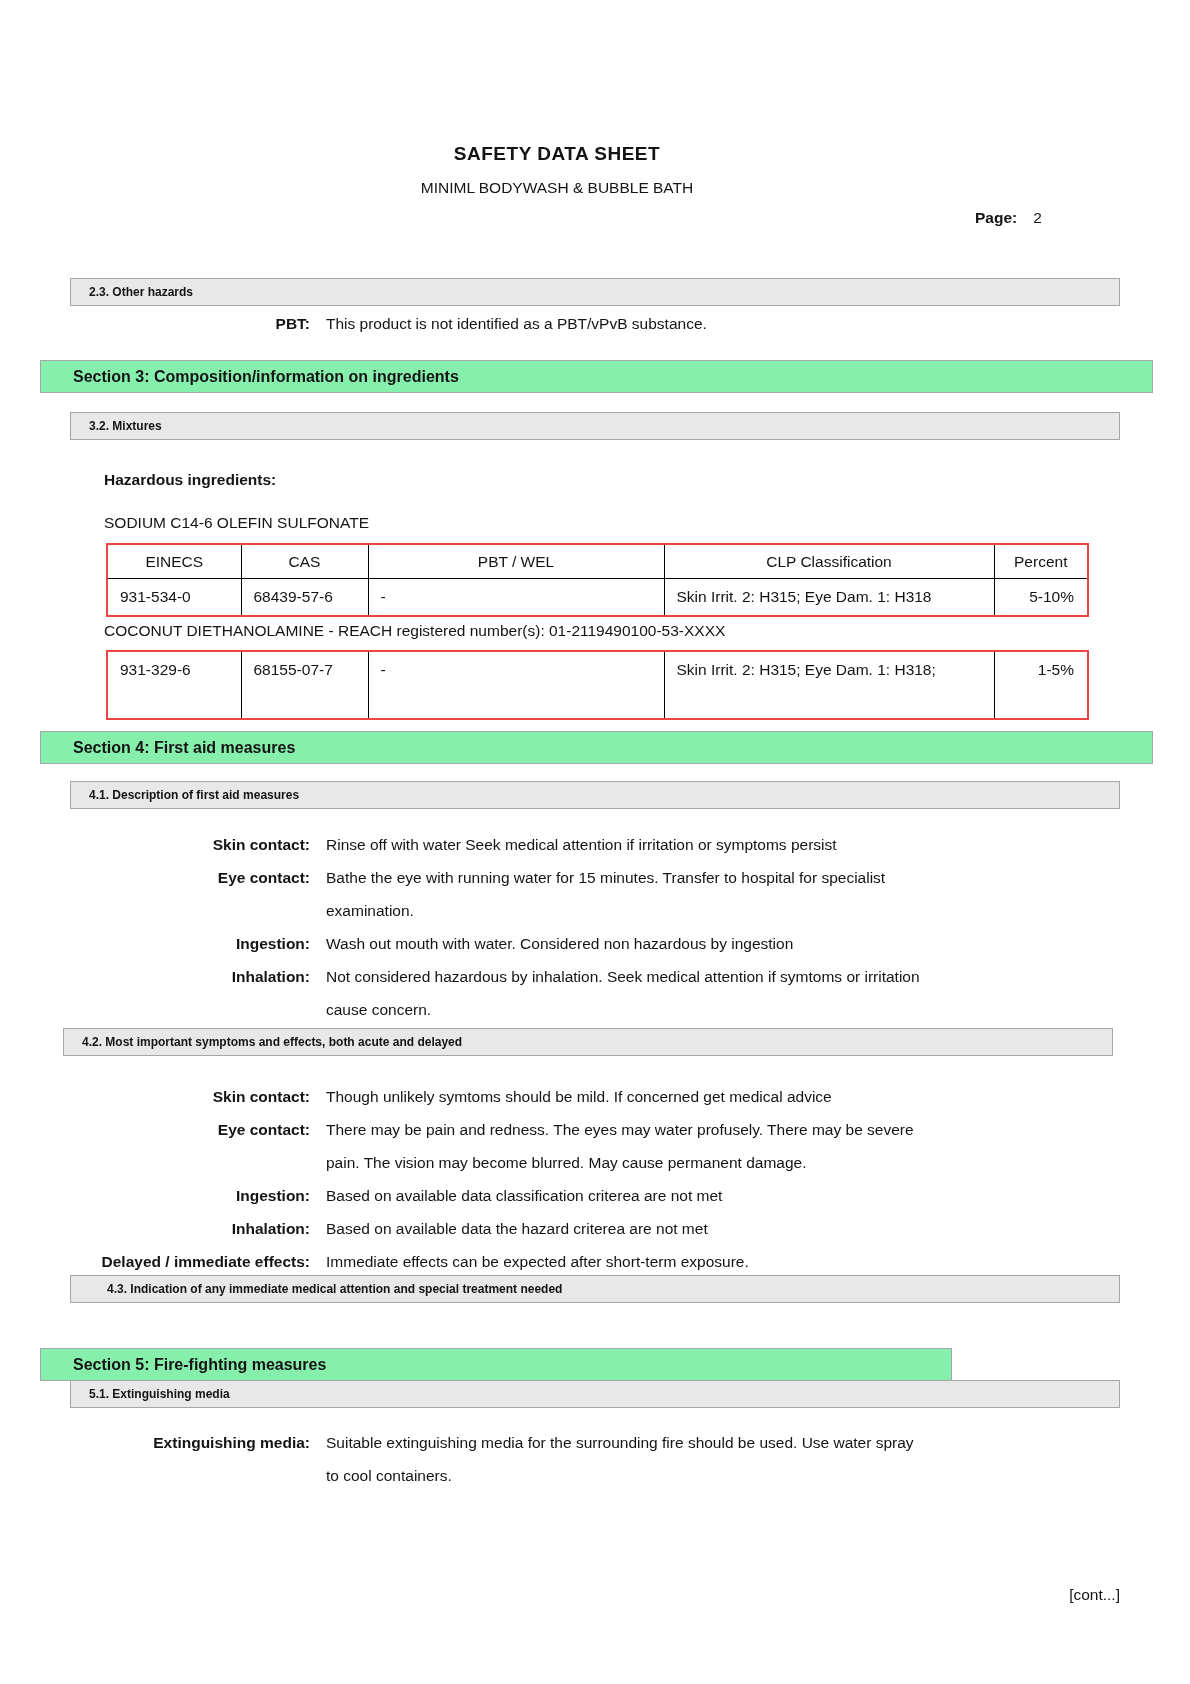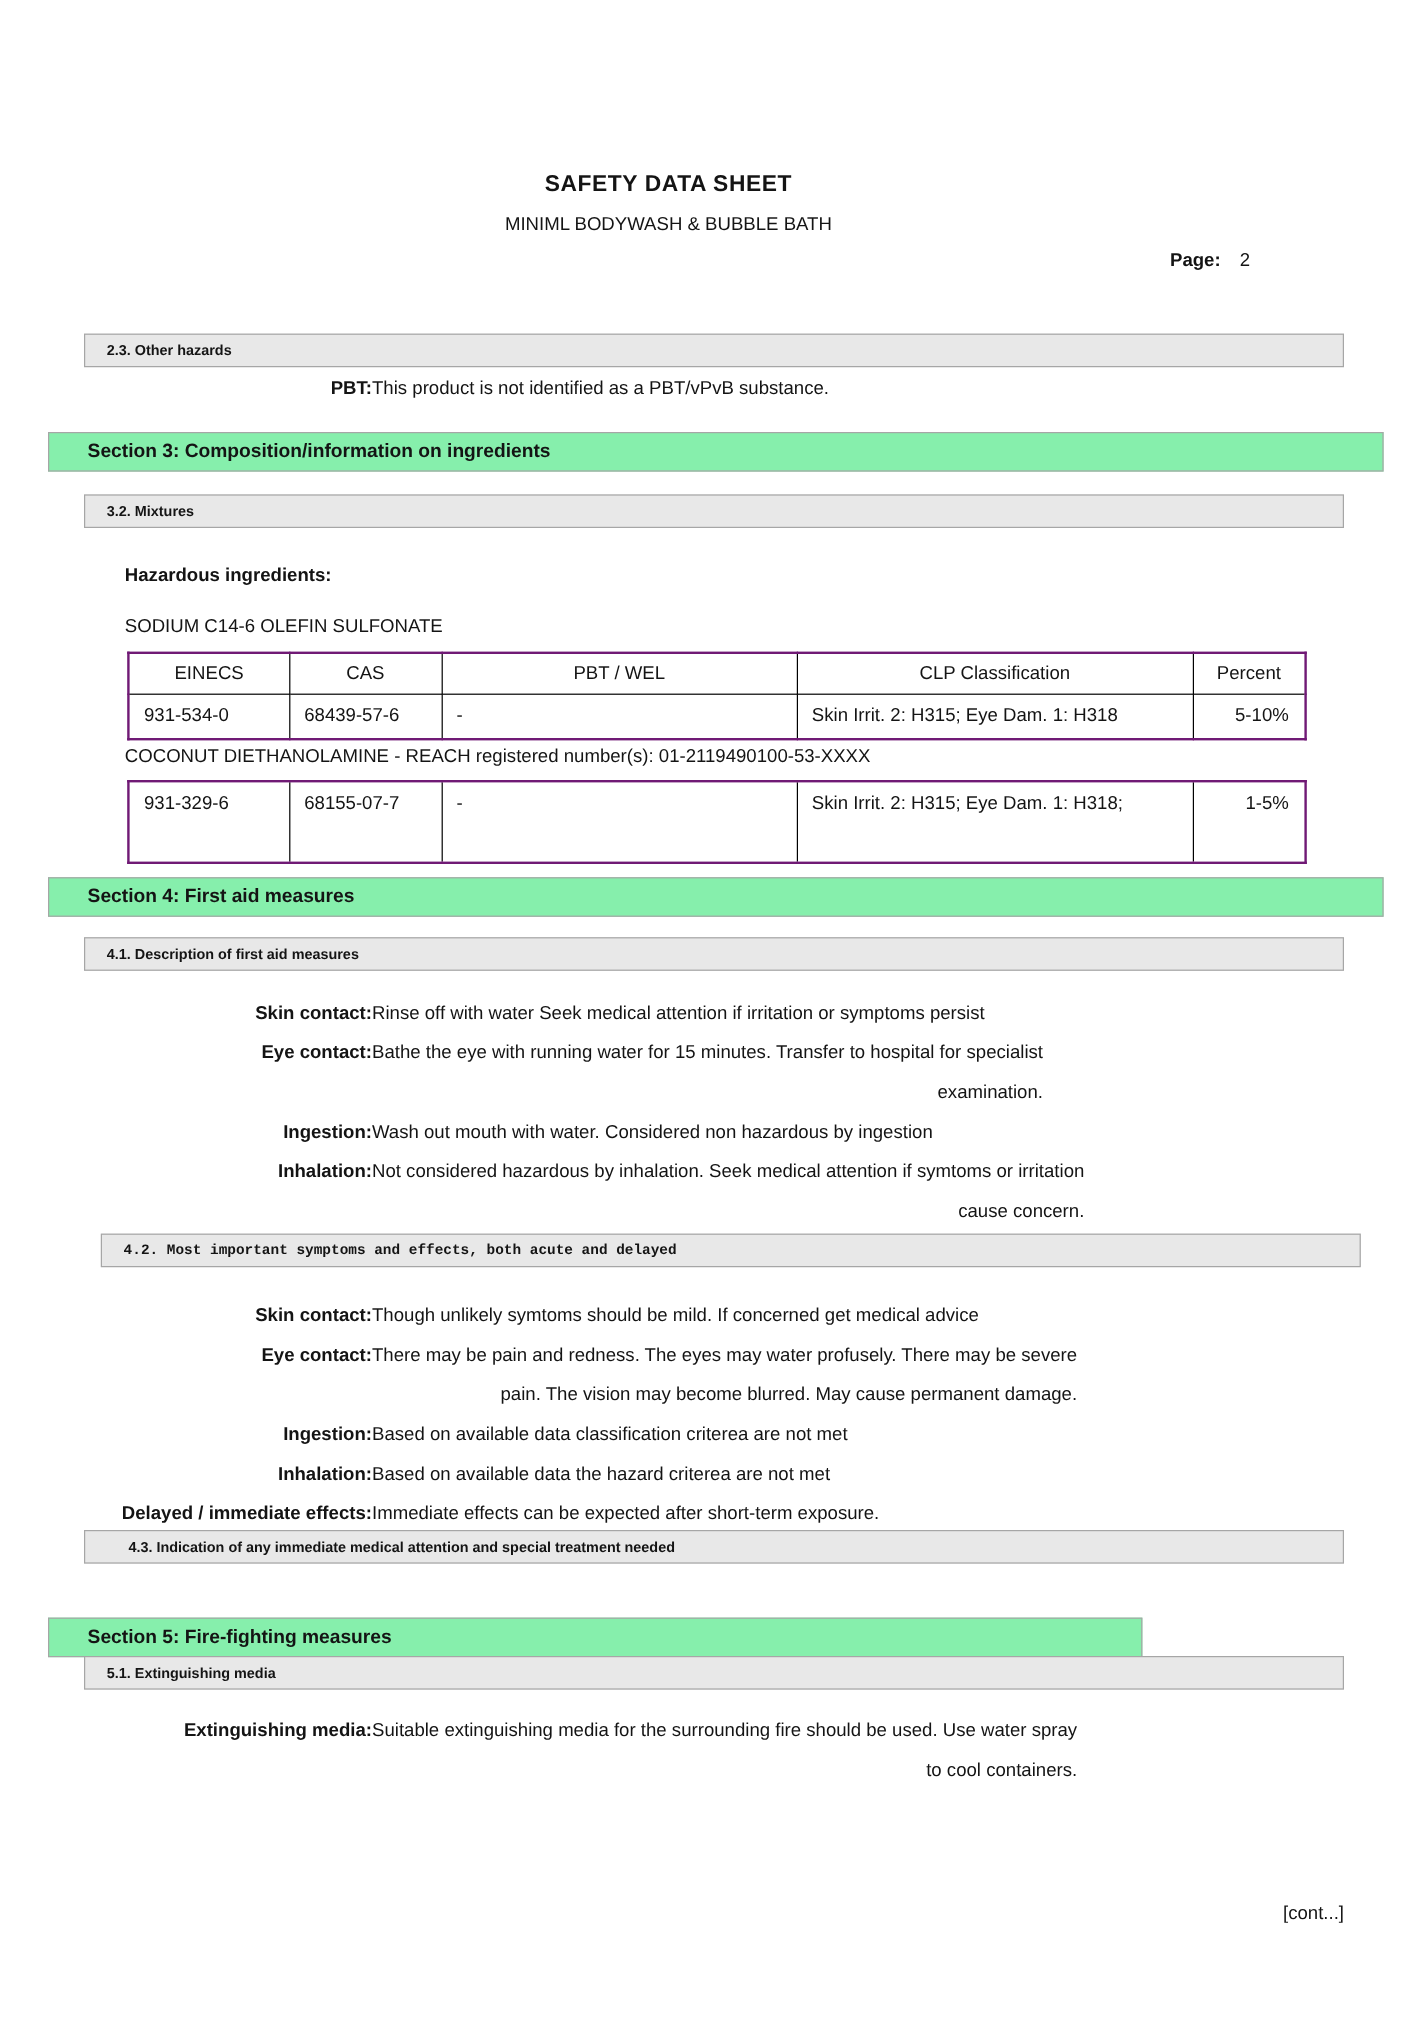--- a/index.html
+++ b/index.html
@@ -29,41 +29,41 @@
     background:#e8e8e8;border:1px solid #a6a6a6;
     display:flex;align-items:center;
     font-size:12px;font-weight:bold;
     padding-left:18px;box-sizing:border-box;
   }
   #b23{left:70px;top:278px;width:1050px;height:28px;}
   #b3 {left:40px;top:360px;width:1113px;height:33px;}
   #b32{left:70px;top:412px;width:1050px;height:28px;}
   #b4 {left:40px;top:731px;width:1113px;height:33px;}
   #b41{left:70px;top:781px;width:1050px;height:28px;}
-  #b42{left:84px;top:1028px;width:1050px;height:28px;font-family:Liberation Mono, monospace;}
+  #b42{left:63px;top:1028px;width:1050px;height:28px;}
   #b43{left:70px;top:1275px;width:1050px;height:28px;padding-left:36px;}
   #b5 {left:40px;top:1330px;width:912px;height:33px;margin-top:18px;}
   #b51{left:70px;top:1380px;width:1050px;height:28px;}
 
   .kv-block{left:40px;font-size:15.5px;line-height:33px;}
   #pbt-row{top:307px;}
   #rows41{top:828px;}
   #rows42{top:1080px;}
   #rows51{top:1426px;}
   .kv-row{display:flex;}
   .kv-label{width:270px;text-align:right;font-weight:bold;flex:none;white-space:nowrap;}
-  .kv-value{text-align:right;}
+  .kv-value{margin-left:16px;}
   .kv-line{white-space:nowrap;}
 
   #hazlabel{left:104px;top:471px;font-size:15.5px;font-weight:bold;white-space:nowrap;}
   #ing1name{left:104px;top:514px;font-size:15.5px;white-space:nowrap;}
   #ing2name{left:104px;top:622px;font-size:15.5px;white-space:nowrap;}
 
   table.ing{border-collapse:collapse;table-layout:fixed;width:809px;
-    border:2px solid #701a75;font-size:15.5px;}
+    border:2px solid #ef4444;font-size:15.5px;}
   table.ing td,table.ing th{border:1px solid #000;overflow:hidden;white-space:nowrap;}
   table.ing th{font-weight:normal;text-align:center;height:31px;}
   #table1{left:106px;top:543px;}
   #table1 td{height:34px;}
   #table2{left:106px;top:650px;}
   #table2 td{height:56px;vertical-align:top;padding-top:9px;}
   td.c-left{padding-left:12px;text-align:left;}
   td.c-pct{padding-right:13px;text-align:right;}
   col.c1{width:134px;}col.c2{width:127px;}col.c3{width:296px;}col.c4{width:330px;}col.c5{width:94px;}
 

